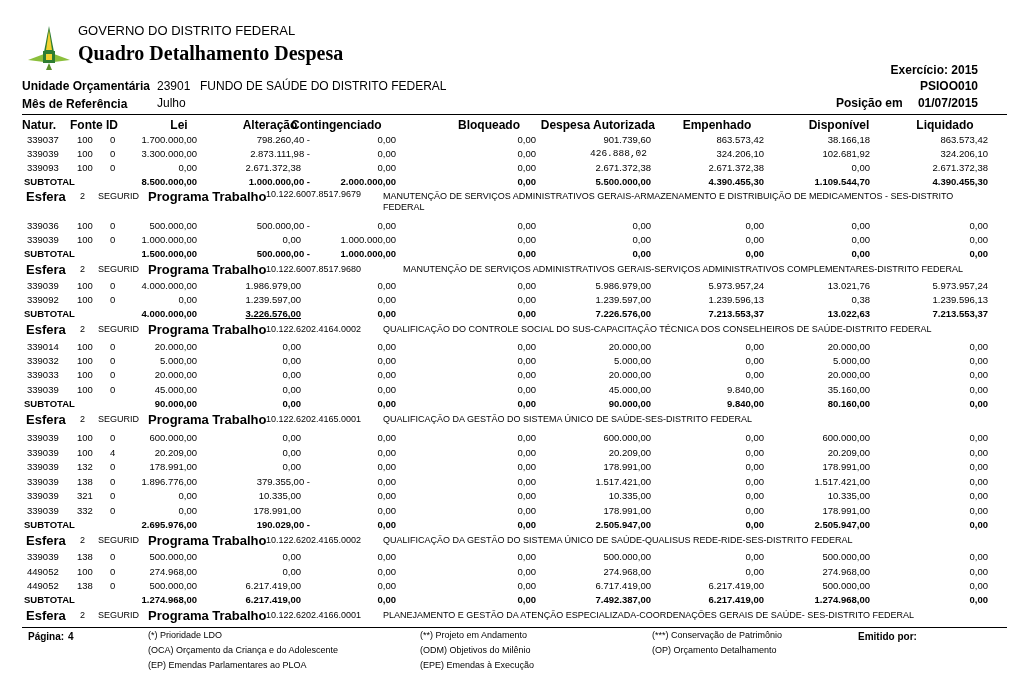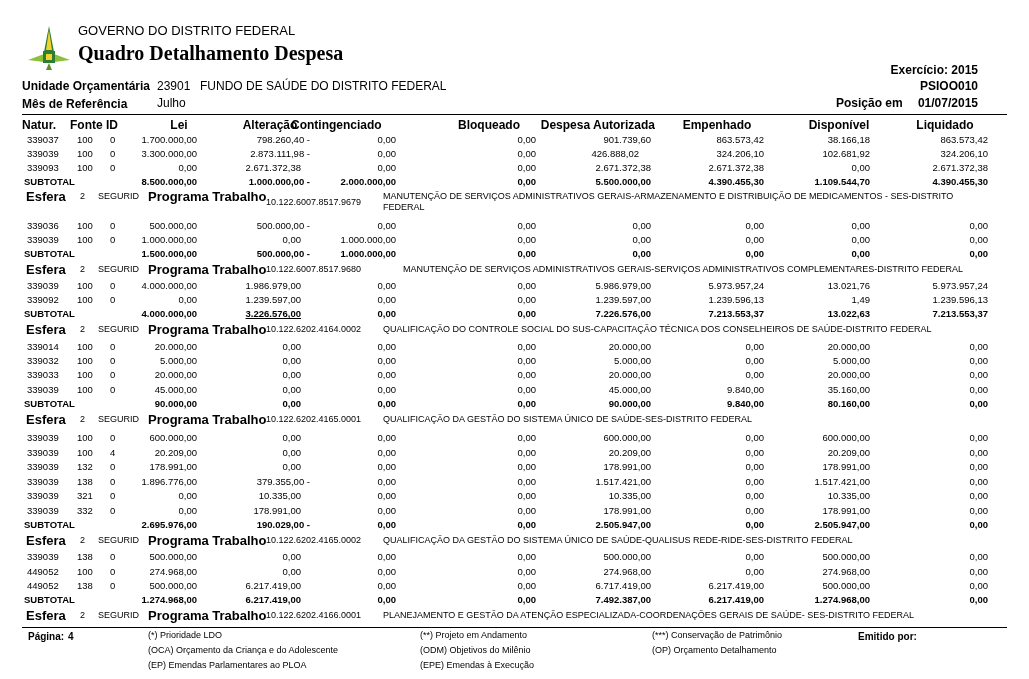--- a/index.html
+++ b/index.html
@@ -81,21 +81,21 @@
       <span class="r" style="right: 41px;">863.573,42</span>
     </div>
     <div class="row" style="top: 148px;">
       <span style="left: 27px;">339039</span>
       <span style="left: 77px;">100</span>
       <span style="left: 110px;">0</span>
       <span class="r" style="right: 832px;">3.300.000,00</span>
       <span class="r" style="right: 719px;">2.873.111,98 -</span>
       <span class="r" style="right: 633px;">0,00</span>
       <span class="r" style="right: 493px;">0,00</span>
-      <span class="r" style="right: 390px;">426.888,02</span>
+      <span class="r" style="right: 382px; font-family: Liberation Mono, monospace;">426.888,02</span>
       <span class="r" style="right: 265px;">324.206,10</span>
       <span class="r" style="right: 159px;">102.681,92</span>
       <span class="r" style="right: 41px;">324.206,10</span>
     </div>
     <div class="row" style="top: 162px;">
       <span style="left: 27px;">339093</span>
       <span style="left: 77px;">100</span>
       <span style="left: 110px;">0</span>
       <span class="r" style="right: 832px;">0,00</span>
       <span class="r" style="right: 728px;">2.671.372,38</span>
@@ -115,21 +115,21 @@
       <span class="r" style="right: 378px;">5.500.000,00</span>
       <span class="r" style="right: 265px;">4.390.455,30</span>
       <span class="r" style="right: 159px;">1.109.544,70</span>
       <span class="r" style="right: 41px;">4.390.455,30</span>
     </div>
     <div class="esf" style="top: 189px;">
       <span class="big" style="left: 26px; top: 0px;">Esfera</span>
       <span style="left: 80px; top: 2px;">2</span>
       <span style="left: 98px; top: 2px;">SEGURID</span>
       <span class="big2" style="left: 148px; top: 0px;">Programa Trabalho</span>
-      <span style="left: 266px; top: 8px; text-align: center;">10.122.6007.8517.9679</span>
+      <span style="left: 266px; top: 0; text-align: center;">10.122.6007.8517.9679</span>
       <span style="left: 383px; top: 2px;">MANUTENÇÃO DE SERVIÇOS ADMINISTRATIVOS GERAIS-ARMAZENAMENTO E DISTRIBUIÇÃO DE MEDICAMENTOS - SES-DISTRITO</span>
       <span style="left: 383px; top: 13px;">FEDERAL</span>
     </div>
     <div class="row" style="top: 220px;">
       <span style="left: 27px;">339036</span>
       <span style="left: 77px;">100</span>
       <span style="left: 110px;">0</span>
       <span class="r" style="right: 832px;">500.000,00</span>
       <span class="r" style="right: 719px;">500.000,00 -</span>
       <span class="r" style="right: 633px;">0,00</span>
@@ -187,21 +187,21 @@
     <div class="row" style="top: 294px;">
       <span style="left: 27px;">339092</span>
       <span style="left: 77px;">100</span>
       <span style="left: 110px;">0</span>
       <span class="r" style="right: 832px;">0,00</span>
       <span class="r" style="right: 728px;">1.239.597,00</span>
       <span class="r" style="right: 633px;">0,00</span>
       <span class="r" style="right: 493px;">0,00</span>
       <span class="r" style="right: 378px;">1.239.597,00</span>
       <span class="r" style="right: 265px;">1.239.596,13</span>
-      <span class="r" style="right: 159px;">1,49</span>
+      <span class="r" style="right: 159px;">0,38</span>
       <span class="r" style="right: 41px;">1.239.596,13</span>
     </div>
     <div class="row sub" style="top: 308px;">
       <span style="left: 24px;">SUBTOTAL</span>
       <span class="r" style="right: 832px;">4.000.000,00</span>
       <span class="r" style="right: 728px; text-decoration: underline;">3.226.576,00</span>
       <span class="r" style="right: 633px;">0,00</span>
       <span class="r" style="right: 493px;">0,00</span>
       <span class="r" style="right: 378px;">7.226.576,00</span>
       <span class="r" style="right: 265px;">7.213.553,37</span>

